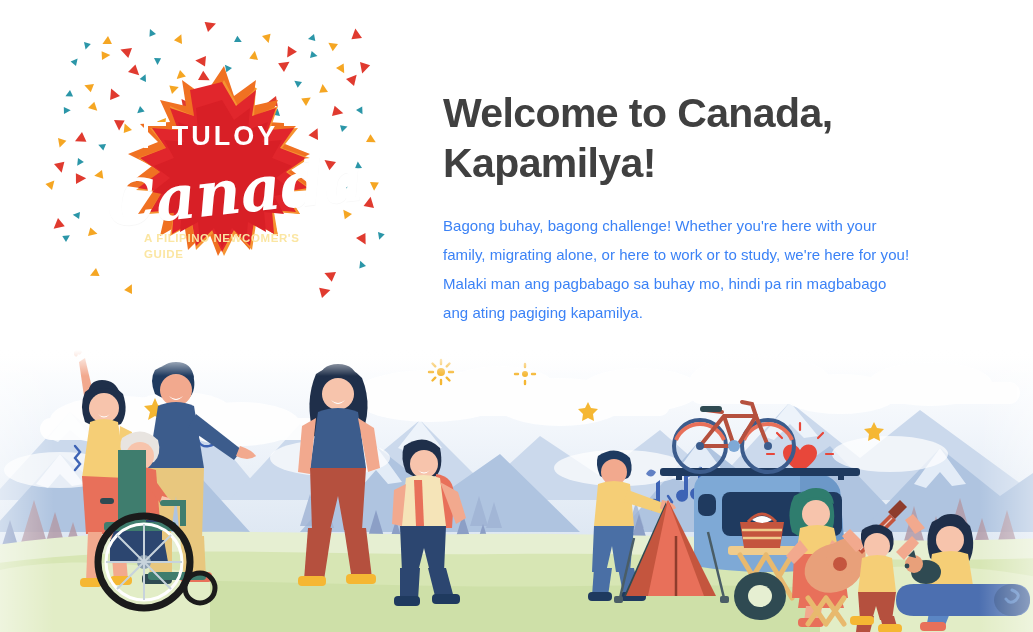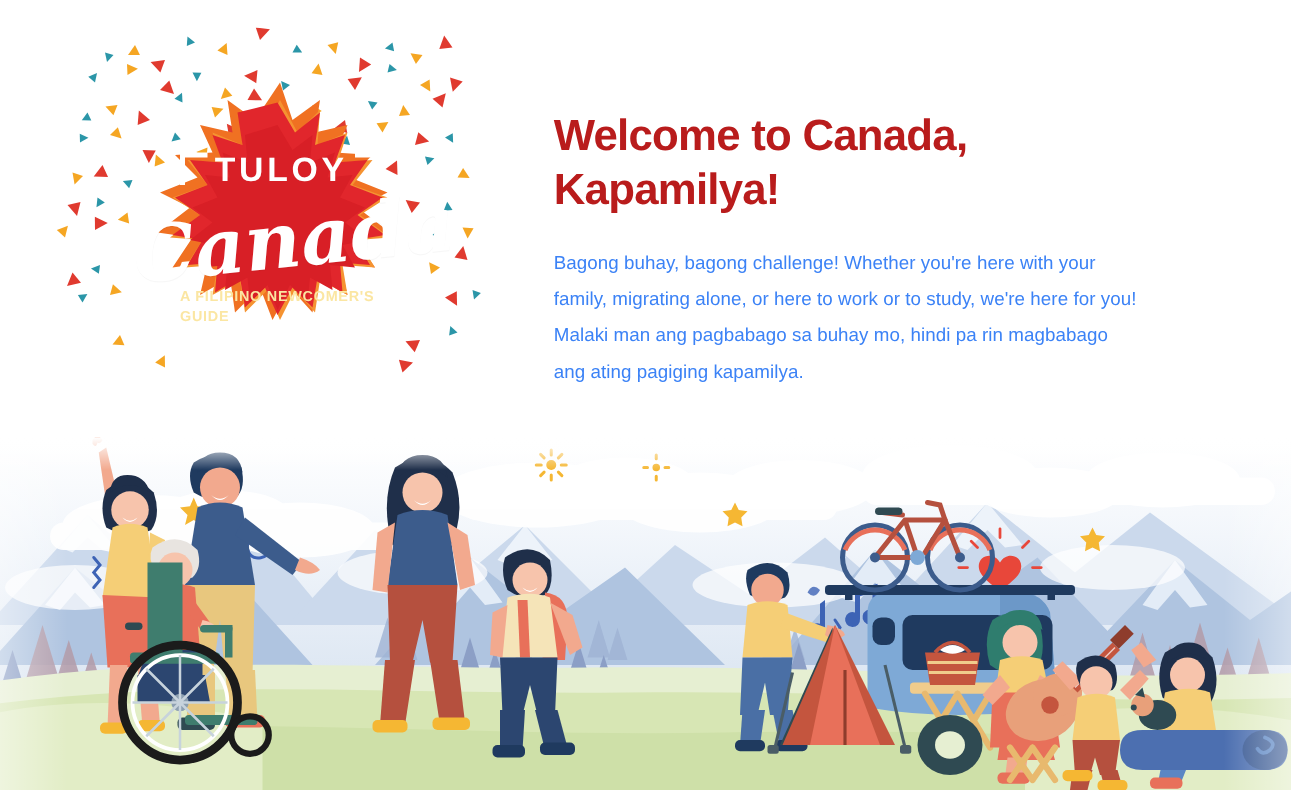--- a/index.html
+++ b/index.html
@@ -67,23 +67,23 @@
     font-size:11.5px; font-weight:700; letter-spacing:.6px;
     line-height:1.35;
   }
 
   
   #copy-block {
     position:absolute; left:443px; top:88px; width:470px;
   }
   #headline {
     margin:0;
-    color:#b91c1c;
+    color:#404040;
     font-family:"Liberation Sans", sans-serif;
-    font-size:35px; font-weight:700; line-height:1.22;
+    font-size:41px; font-weight:700; line-height:1.22;
     letter-spacing:-.6px;
     white-space:pre-line;
   }
   #subcopy {
     margin:0; padding-top:24px;
     color:#3b82f6;
     font-family:"Liberation Sans", sans-serif;
     font-size:15px; font-weight:400; line-height:1.93;
     letter-spacing:.05px;
   }

